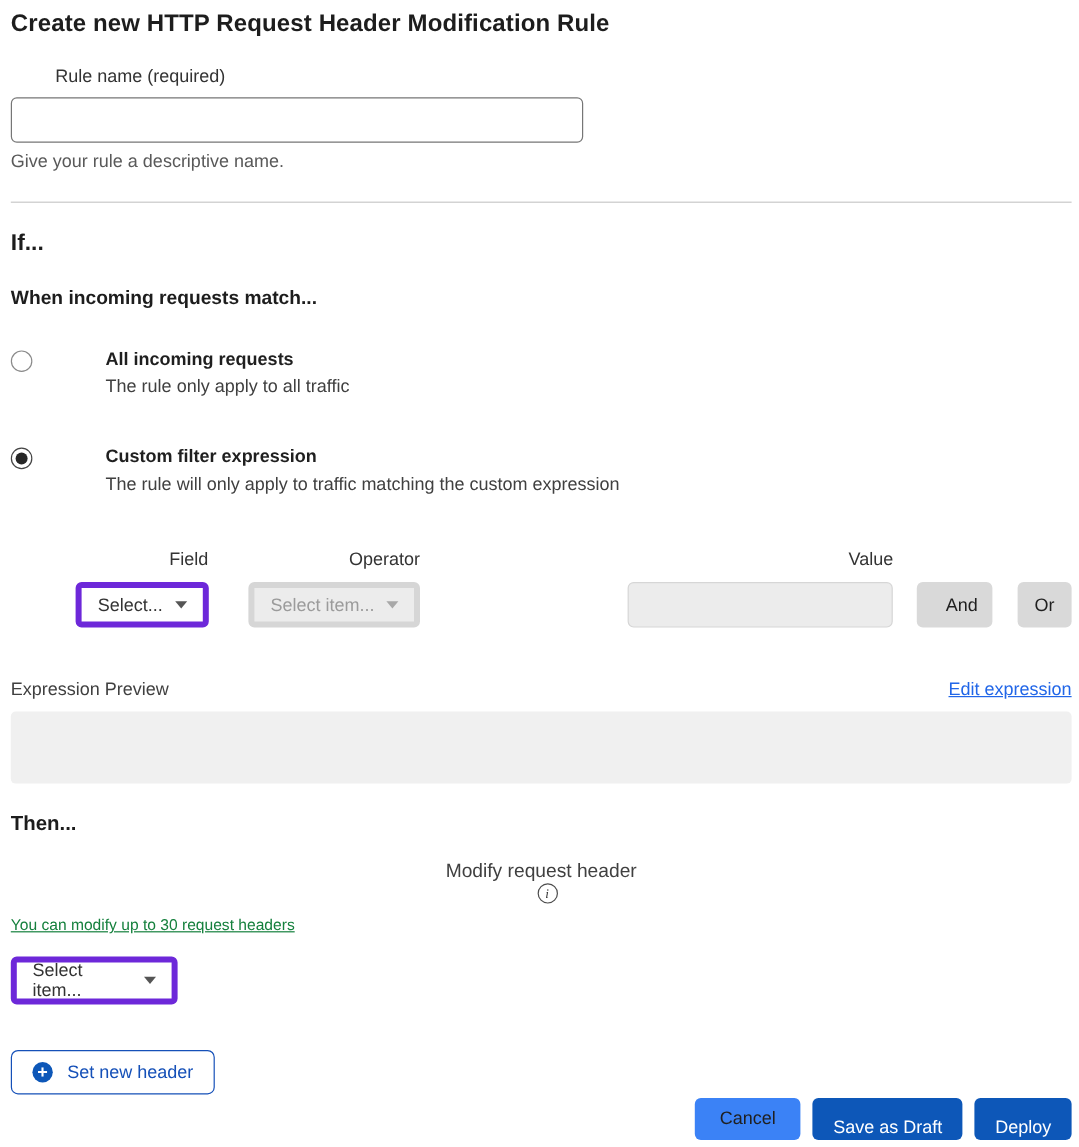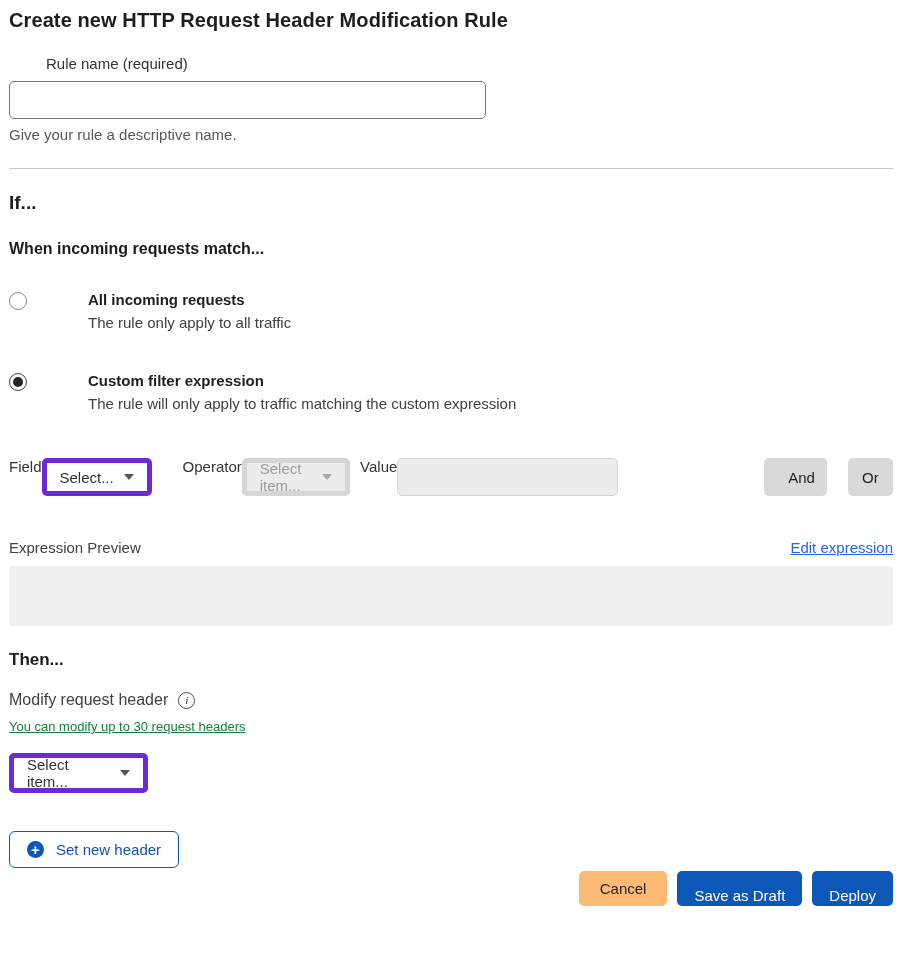--- a/index.html
+++ b/index.html
@@ -67,21 +67,21 @@
     left: 3px; top: 3px;
     width: 10px; height: 10px;
     border-radius: 50%;
     background: #262626;
   }
   .radio-texts { margin-left: 17px; }
   .radio-label { font-size: 15px; font-weight: 700; color: #1f1f1f; }
   .radio-desc { margin-top: 6px; font-size: 15px; color: #404040; }
 
   .builder-row { display: flex; align-items: flex-end; margin-top: 46px; }
-  .builder-group { display: flex; flex-direction: row; }
+  .builder-group { display: flex; flex-direction: column; align-items: flex-end; }
   .builder-group .field-label { margin-bottom: 10px; }
 
   .select-box {
     height: 38px;
     border: 5px solid #6d28d9;
     border-radius: 5px;
     background: #ffffff;
     display: flex;
     align-items: center;
     justify-content: space-between;
@@ -148,21 +148,21 @@
   }
   .preview-box {
     margin-top: 10px;
     height: 60px;
     background: #f0f0f0;
     border-radius: 4px;
   }
 
   .then-heading { margin-top: 24px; font-size: 17px; font-weight: 700; color: #1d1d1d; }
 
-  .modify-row { margin-top: 21px; display: flex; align-items: center; }
+  .modify-row { margin-top: 21px; display: flex; align-items: center; flex-direction: column; }
   .modify-label { font-size: 16px; color: #404040; }
   .info-icon {
     margin-left: 10px;
     width: 17px; height: 17px;
     border: 1px solid #4d4d4d;
     border-radius: 50%;
     display: inline-flex;
     align-items: center;
     justify-content: center;
     font-size: 11px;
@@ -211,21 +211,21 @@
   }
   .footer-btn {
     height: 35px;
     border: none;
     border-radius: 5px;
     font-family: "Liberation Sans", sans-serif;
     font-size: 15px;
     cursor: pointer;
     padding: 16px 17px;
   }
-  .cancel-btn { background: #fdba74; color: #1f1f1f; padding: 0 21px; }
+  .cancel-btn { background: #3b82f6; color: #1f1f1f; padding: 0 21px; }
   .primary-btn { background: #0d57b8; color: #ffffff; }
 </style>
 </head>
 <body>
 
 <div class="container">
 
   <h1 class="page-title">Create new HTTP Request Header Modification Rule</h1>
 
   <div class="field-label rule-name-label">Rule name (required)</div>

